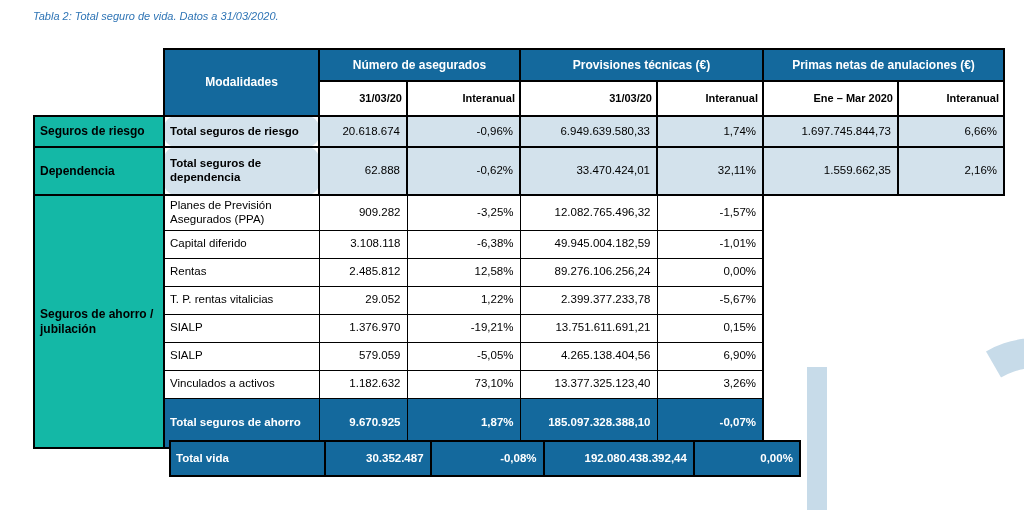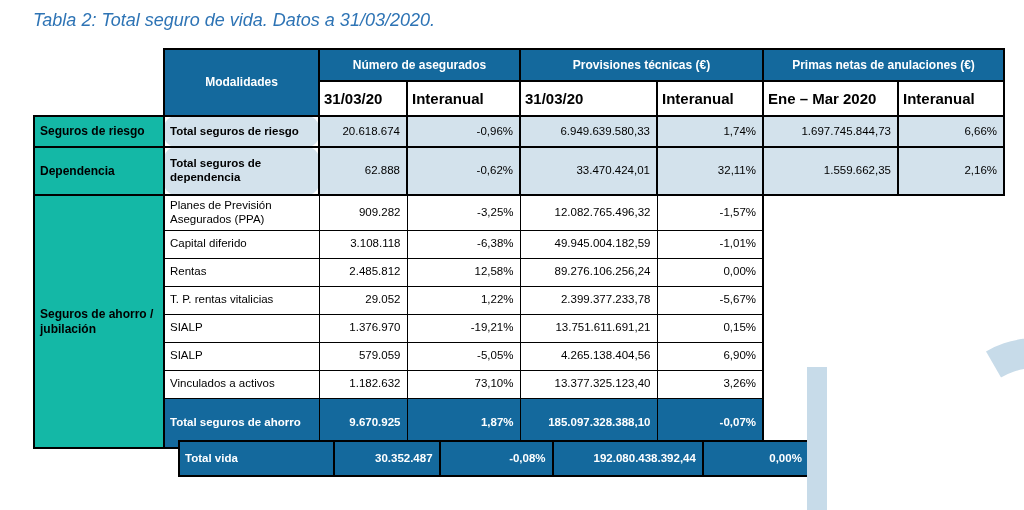--- a/index.html
+++ b/index.html
@@ -16,55 +16,55 @@
     width: 1024px;
     height: 510px;
     background: #ffffff;
     overflow: hidden;
     font-family: "Liberation Sans", sans-serif;
   }
   .caption {
     position: absolute;
     left: 33px;
     top: 10px;
-    font-size: 18px;
+    font-size: 11px;
     font-style: italic;
     color: var(--cap);
     white-space: nowrap;
     text-align: center;
   }
   table {
     position: absolute;
     border-collapse: collapse;
     table-layout: fixed;
   }
   #main-table { left: 33px; top: 48px; }
-  #total-table { left: 178px; top: 440px; }
+  #total-table { left: 169px; top: 440px; }
   td {
     font-size: 11.5px;
     color: #000;
     padding: 1px 4px;
     vertical-align: middle;
     overflow: hidden;
     line-height: 1.2;
   }
   td.hdr {
     background: var(--hdr);
     color: #fff;
     font-weight: bold;
     text-align: center;
     border: 2px solid var(--bd);
     font-size: 12px;
   }
   td.subhdr {
     background: #fff;
     font-weight: bold;
-    text-align: left;
+    text-align: right;
     border: 2px solid var(--bd);
-    font-size: 15px;
+    font-size: 11px;
   }
   td.group {
     background: #14b8a6;
     font-weight: bold;
     border: 2px solid var(--bd);
     text-align: left;
     padding-left: 5px;
     font-size: 12px;
   }
   td.lt { background: var(--lt); border: 2px solid var(--bd); }

